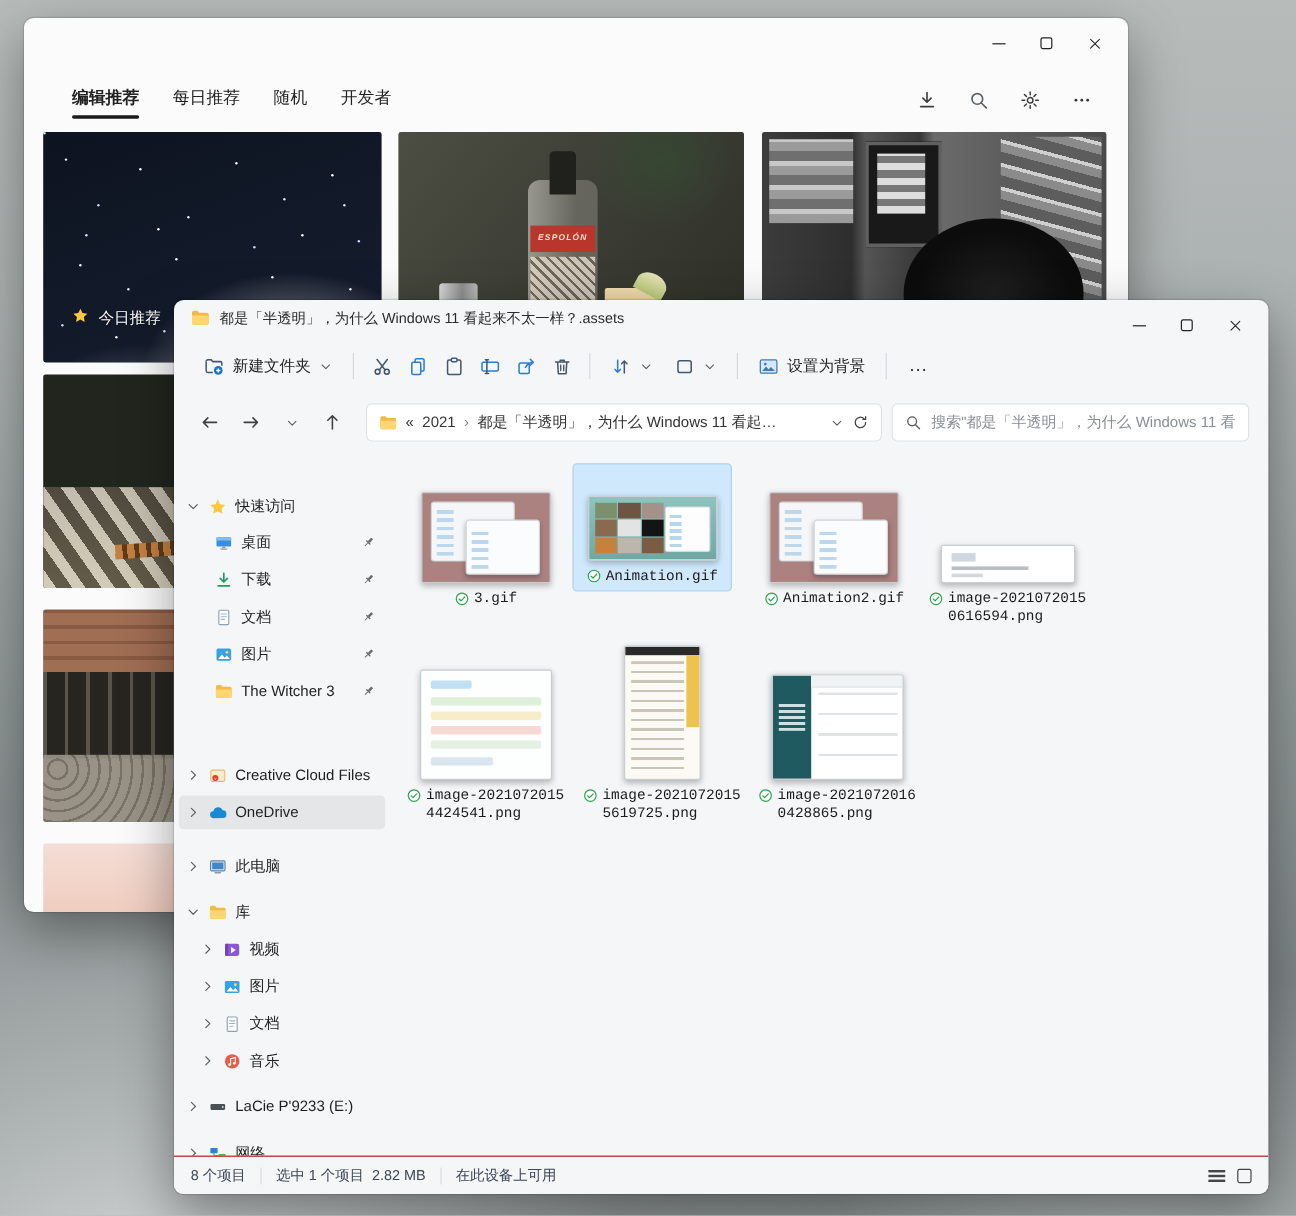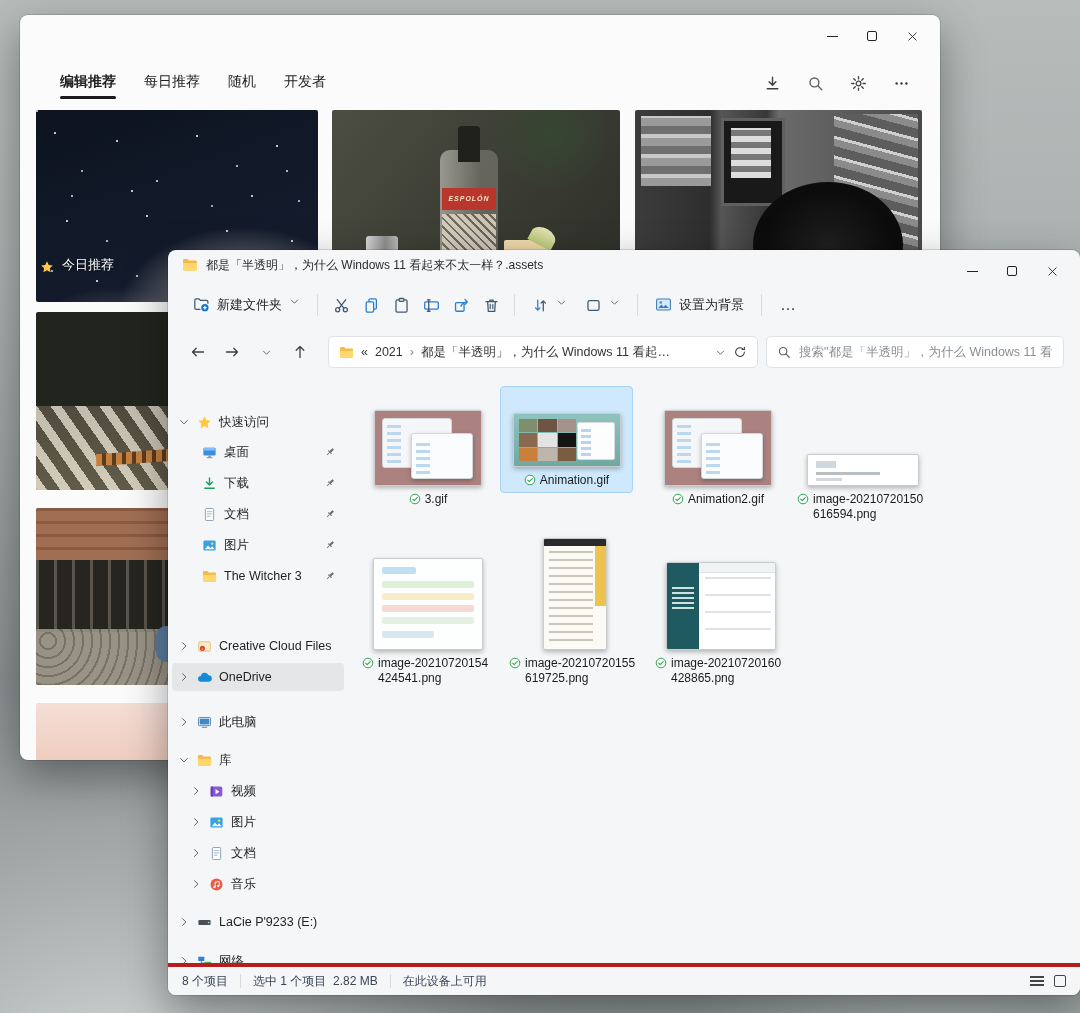--- a/index.html
+++ b/index.html
@@ -32,21 +32,21 @@
   #ph1 .stars { position:absolute; left:0; top:0; width:2px; height:2px; border-radius:50%; background:#fff;
     box-shadow:18px 22px #fff,45px 60px #cfd6ff,80px 30px #fff,120px 70px #e8ecff,160px 25px #fff,
       200px 55px #dfe5ff,240px 35px #fff,262px 90px #cfd6ff,30px 110px #fff,70px 130px #dfe5ff,
       110px 105px #fff,150px 140px #cfd6ff,190px 120px #fff,230px 150px #dfe5ff,255px 130px #fff,
       15px 160px #cfd6ff,60px 170px #fff,100px 165px #dfe5ff,140px 175px #fff,35px 85px #dfe5ff,
       95px 80px #fff,175px 95px #cfd6ff,215px 85px #fff,250px 60px #dfe5ff; }
   #ph1 .cloud { position:absolute; right:-30px; bottom:-40px; width:300px; height:170px;
     background:radial-gradient(60% 75% at 65% 85%, rgba(205,203,208,.95), rgba(205,203,208,0) 70%); }
   #ph1 .cloud2 { position:absolute; left:-20px; bottom:-60px; width:220px; height:120px;
     background:radial-gradient(60% 75% at 45% 90%, rgba(150,150,158,.6), rgba(150,150,158,0) 70%); }
-  .badge { position:absolute; left:4px; bottom:28px; display:flex; gap:8px; align-items:flex-end;
+  .badge { position:absolute; left:24px; bottom:28px; display:flex; gap:8px; align-items:flex-start;
     color:#fff; font-size:13px; text-shadow:0 1px 2px rgba(0,0,0,.6); }
   #ph2 { left:312px; top:95px; width:288px; height:192px;
     background:linear-gradient(130deg,#4c4e43 0%,#3a3c33 55%,#2c2e27 100%); }
   #ph2 .plant { position:absolute; right:10px; top:-20px; width:150px; height:110px;
     background:radial-gradient(55% 70% at 60% 40%, rgba(52,74,49,.75), rgba(52,74,49,0) 72%); }
   #ph2 .jigger { position:absolute; left:34px; bottom:0; width:32px; height:66px; border-radius:3px 3px 0 0;
     background:linear-gradient(90deg,#d8d8d8,#8e8e8e 60%,#b9b9b9); }
   #ph2 .bottle { position:absolute; left:108px; bottom:0; width:58px; height:152px; border-radius:10px 10px 3px 3px;
     background:linear-gradient(90deg,rgba(225,222,215,.55),rgba(150,148,140,.45) 70%); }
   #ph2 .neck { position:absolute; left:126px; bottom:140px; width:22px; height:36px; border-radius:4px 4px 0 0; background:#20211c; }
@@ -88,25 +88,25 @@
     background-image:repeating-linear-gradient(90deg, rgba(130,124,112,.55) 0 3px, transparent 3px 18px); }
   #ph5 .cobbles { position:absolute; left:0; bottom:0; width:100%; height:56px;
     background:repeating-radial-gradient(circle at 12px 12px, #9a9488 0 7px, #767062 7px 9px); opacity:.9; }
   #ph5 .hair { position:absolute; left:168px; top:58px; width:34px; height:30px; border-radius:50%; background:#2a2018; }
   #ph5 .shirt { position:absolute; left:152px; top:84px; width:58px; height:48px; border-radius:12px; background:#efece4; }
   #ph5 .jeans { position:absolute; left:120px; top:118px; width:82px; height:36px; border-radius:10px; background:#5c7c9d; }
   #ph6 { left:16px; top:688px; width:282px; height:120px;
     background:linear-gradient(180deg,#f4ded6,#eec5b5 70%,#e9b6a7); }
 
   
-  #ex { left:145px; top:250px; width:912px; height:745px; background:#f4f6f8; overflow:hidden;margin-left:23px; }
+  #ex { left:145px; top:250px; width:912px; height:745px; background:#f4f6f8; overflow:hidden; }
   .ex-titlebar { position:absolute; left:0; top:0; width:100%; height:30px; display:flex; align-items:center; padding-left:14px; gap:8px; }
   .ex-title { font-size:12px; color:#2b2b2b; }
   .ex-toolbar { position:absolute; left:0; top:32px; width:100%; height:46px; display:flex; align-items:center; padding-left:16px; }
-  .tb-btn { display:flex; align-items:flex-start; gap:7px; padding:7px 9px; border-radius:5px; color:#242424; font-size:13px; }
+  .tb-btn { display:flex; align-items:center; gap:7px; padding:7px 9px; border-radius:5px; color:#242424; font-size:13px; }
   .tb-ico { display:flex; align-items:center; justify-content:center; width:30px; height:32px; border-radius:5px; }
   .tb-sep { width:1px; height:22px; background:#d7dadd; margin:0 8px; }
   .tb-more { font-size:16px; color:#333; letter-spacing:2px; padding:0 10px; }
   .ex-address { position:absolute; left:0; top:82px; width:100%; height:40px; display:flex; align-items:center; padding:0 16px; gap:8px; }
   .nav-arrows { display:flex; align-items:center; gap:6px; margin-right:6px; }
   .nav-btn { width:28px; height:28px; display:flex; align-items:center; justify-content:center; border-radius:5px; }
   .crumb-box { flex:0 0 430px; height:32px; background:#fff; border:1px solid #e0e3e6; border-radius:5px;
     display:flex; align-items:center; padding:0 10px; gap:7px; font-size:12.5px; color:#333; }
   .crumb-box .spacer { flex:1; }
   .search-box { flex:1; height:32px; background:#fff; border:1px solid #e0e3e6; border-radius:5px;
@@ -123,21 +123,21 @@
   .trow .chev { flex:0 0 12px; }
   .trow .pin { margin-left:auto; margin-right:8px; }
   .ind1 { padding-left:30px; }
   .ind2 { padding-left:18px; }
 
   .files { position:absolute; left:180px; top:0; right:0; height:100%; }
   .tile { position:absolute; width:140px; display:flex; flex-direction:column; align-items:center; }
   .thumbzone { width:100%; display:flex; align-items:flex-end; justify-content:center; }
   .r1 .thumbzone { height:94px; }
   .r2 .thumbzone { height:118px; }
-  .fname { margin-top:6px; display:flex; justify-content:center; gap:4px; font-size:12px; line-height:15px; color:#1b1b1b; max-width:132px; }
+  .fname { margin-top:6px; display:flex; justify-content:center; gap:4px; font-size:12px; line-height:15px; color:#1b1b1b; max-width:132px;font-family:Liberation Mono, monospace; }
   .fname .nm { word-break:break-all; text-align:left; }
   .fname svg { flex:0 0 12px; margin-top:1px; }
   .tile.selected { background:#cfe8fc; border:1px solid #a8d3f6; border-radius:4px; width:133px; padding:8px 0 4px; }
   .th { position:relative; border:1px solid #c9cdd0; box-shadow:0 2px 5px rgba(0,0,0,.28); border-radius:2px; overflow:hidden; }
   .th-rose { width:108px; height:76px; background:#ab8280; }
   .th-rose .w1 { position:absolute; left:7px; top:7px; width:70px; height:50px; background:#f4f6f7; border:1px solid #d4d7da; border-radius:3px; }
   .th-rose .w2 { position:absolute; left:36px; top:22px; width:62px; height:46px; background:#fbfcfd; border:1px solid #d4d7da; border-radius:3px;
     box-shadow:0 2px 4px rgba(0,0,0,.25); }
   .th-rose i::before { content:""; position:absolute; left:4px; top:6px; bottom:4px; width:14px;
     background:repeating-linear-gradient(0deg,#bcd8ef 0 3px,transparent 3px 7px); }
@@ -178,21 +178,21 @@
     background:repeating-linear-gradient(180deg,#c9c5b8 0 2px,transparent 2px 8px); }
   .th-teal { width:110px; height:88px; background:#fff; }
   .th-teal i.side { position:absolute; left:0; top:0; width:32px; height:100%; background:#1e5a60; }
   .th-teal i.cal { position:absolute; left:5px; top:22px; width:22px; height:24px;
     background:repeating-linear-gradient(0deg,#cfe0e1 0 2px,transparent 2px 5px); }
   .th-teal i.grid { position:absolute; left:38px; top:14px; right:4px; bottom:4px;
     background:repeating-linear-gradient(180deg,#dfe3e5 0 2px,transparent 2px 17px); }
   .th-teal i.top { position:absolute; left:32px; top:0; right:0; height:10px; background:#f0f3f4; border-bottom:1px solid #e0e4e6; }
 
   .ex-status { position:absolute; left:0; bottom:0; width:100%; height:32px; display:flex; align-items:center;
-    padding:0 14px; gap:12px; font-size:12px; color:#3c4654; border-top:4px solid #b91c1c; background:#f4f6f8; }
+    padding:0 14px; gap:12px; font-size:12px; color:#3c4654; border-top:1px solid #b91c1c; background:#f4f6f8; }
   .st-sep { width:1px; height:14px; background:#d7dadd; }
   .st-right { margin-left:auto; display:flex; gap:10px; align-items:center; }
   .v-list { width:14px; height:10px; border-top:2px solid #444; border-bottom:2px solid #444; position:relative; }
   .v-list::after { content:""; position:absolute; left:0; top:2px; width:100%; height:2px; background:#444; }
   .v-thumb { width:12px; height:12px; border:1.5px solid #444; border-radius:2px; }
 </style>
 </head>
 <body>
 
 <svg width="0" height="0" style="position:absolute">

